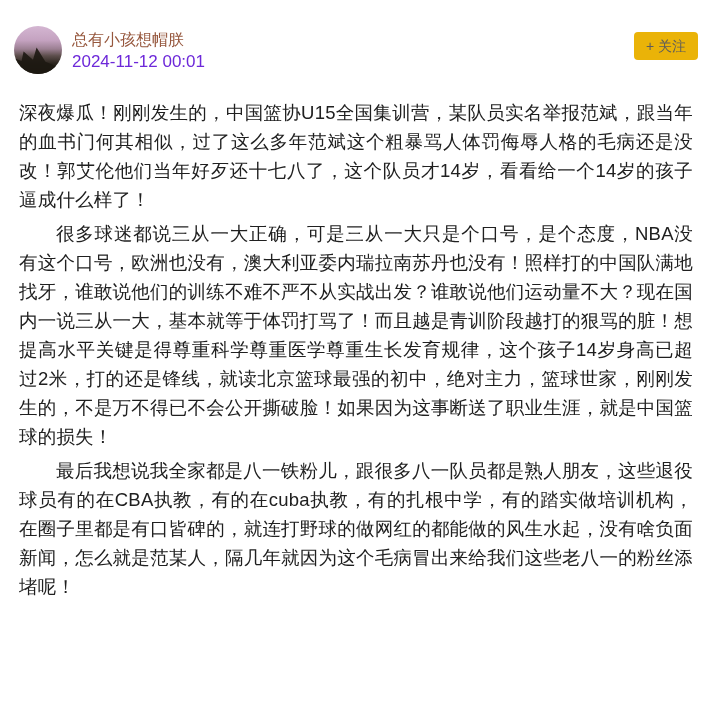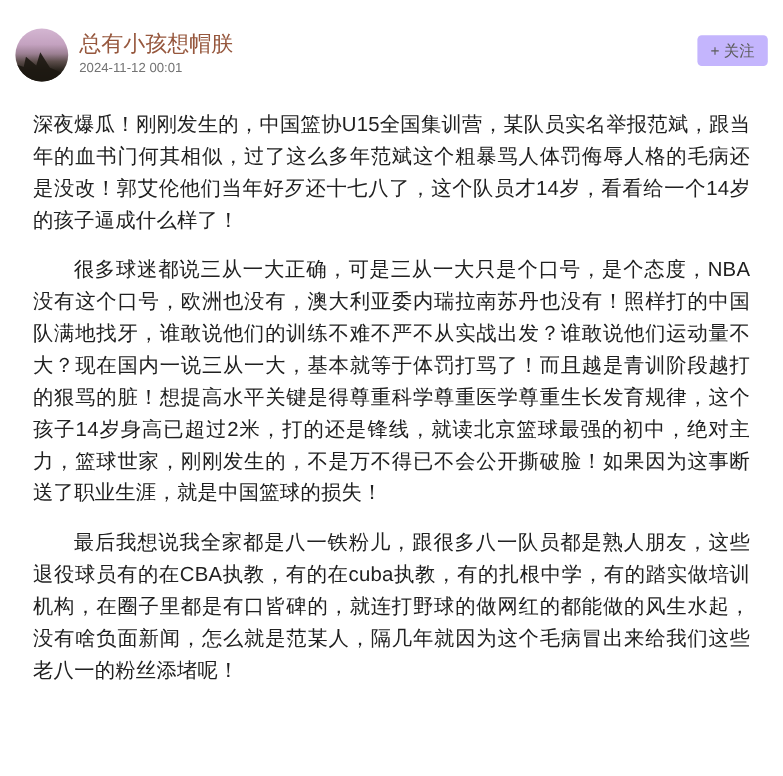--- a/index.html
+++ b/index.html
@@ -50,55 +50,55 @@
     opacity: 0.9;
   }
   .header-meta {
     display: flex;
     flex-direction: column;
     justify-content: center;
     padding-top: 3px;
     min-width: 0;
   }
   .author-name {
-    font-size: 20px;
+    font-size: 16px;
     line-height: 22px;
     color: #96573d;
     text-decoration: none;
     cursor: pointer;
   }
   .post-timestamp {
-    font-size: 12px;
+    font-size: 17px;
     line-height: 19px;
-    color: #737373;
+    color: #6d28d9;
     margin-top: 1px;
   }
   .follow-button {
     margin-left: auto;
     margin-top: 6px;
-    background: #c4b5fd;
+    background: #eab308;
     border: none;
     border-radius: 4px;
     color: #5c5c5c;
     font-size: 14px;
     line-height: 18px;
     padding: 5px 12px;
     cursor: pointer;
     font-family: inherit;
     white-space: nowrap;
   }
   .post-text {
     font-size: 18.5px;
     line-height: 29px;
     color: #202020;
     text-align: justify;
     letter-spacing: 0.2px;
   }
   .post-text p {
-    margin: 16px;
+    margin: 5px;
     text-indent: 2em;
     word-break: break-all;
   }
   .post-text p:first-child {
     text-indent: 0;
   }
 </style>
 </head>
 <body>
 

